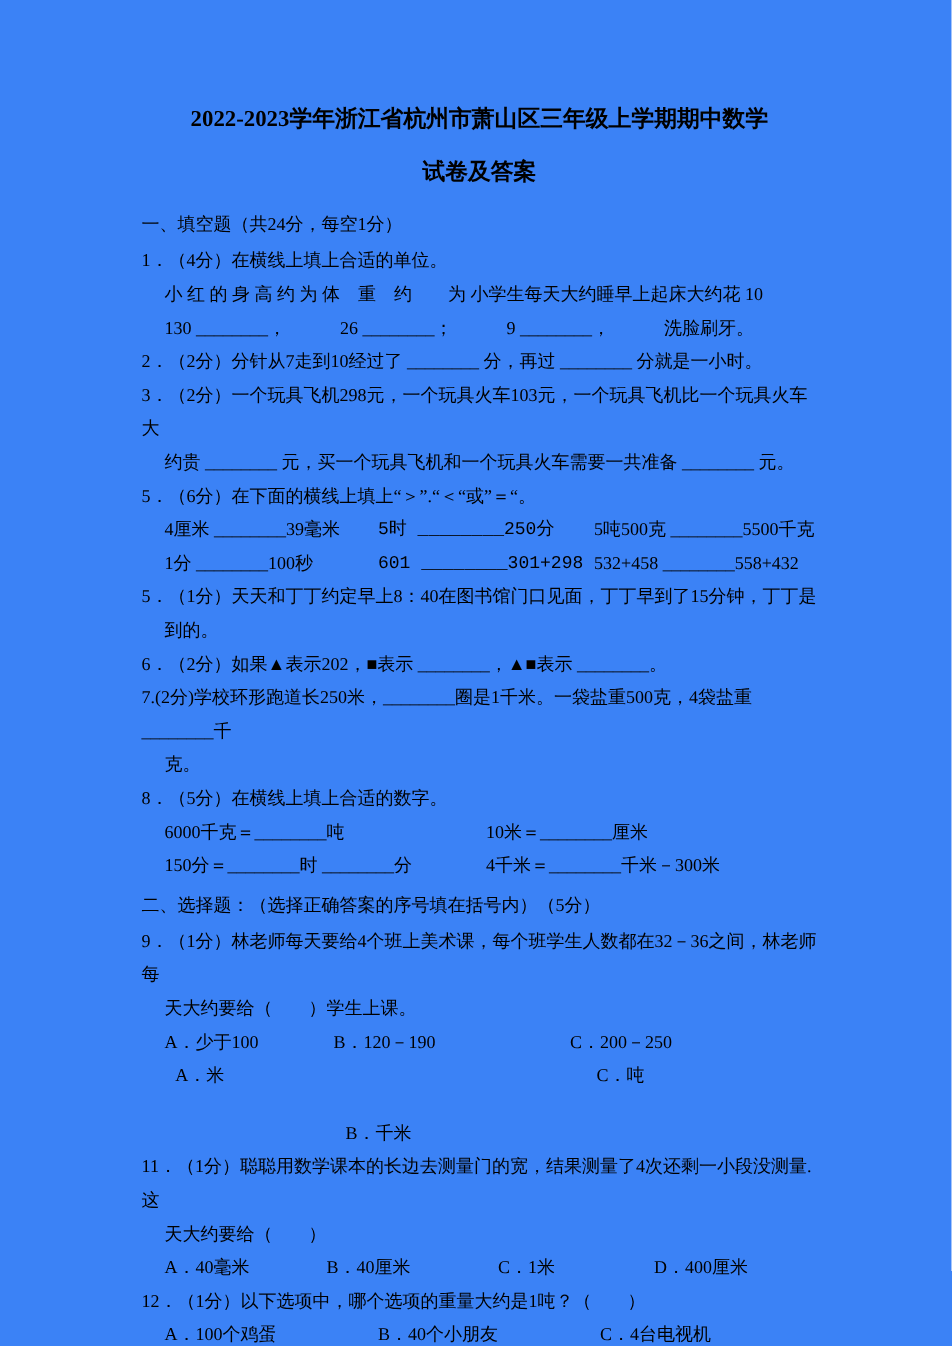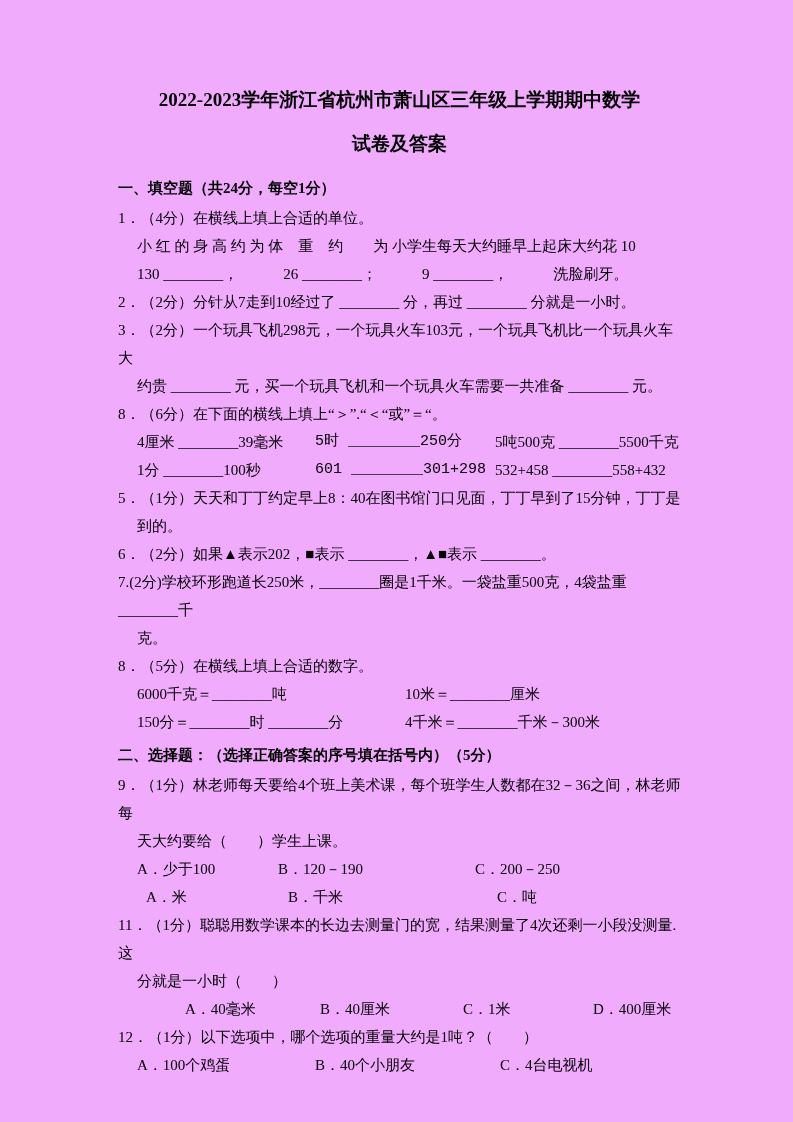--- a/index.html
+++ b/index.html
@@ -5,21 +5,21 @@
   html, body {
     margin: 0;
     padding: 0;
     background: #ffffff;
   }
   .page {
     position: relative;
     width: 793px;
     height: 1122px;
     box-sizing: border-box;
-    background: #f0abfc;
+    background: #3b82f6;
     padding: 78px 112px 40px 118px;
     overflow: hidden;
     font-family: "Liberation Serif", "DejaVu Serif", serif;
     font-size: 15px;
     color: #000000;
   }
   .title {
     text-align: center;
     font-weight: bold;
     font-size: 19px;
@@ -28,39 +28,39 @@
   .t-line {
     line-height: 44px;
     white-space: nowrap;
   }
   .line {
     line-height: 28px;
     min-height: 28px;
     white-space: pre-wrap;
   }
   .heading {
-    font-weight: bold;
+    font-weight: normal;
     margin-top: 5px;
     margin-bottom: 2px;
   }
   .indent { padding-left: 19px; }
   .indent2 { padding-left: 28px; }
   .row { display: flex; }
   .row > span { display: block; }
   
   .w178 { width: 178px; flex: 0 0 178px; }
   .w180 { width: 180px; flex: 0 0 180px; font-family: Liberation Mono, monospace; }
   
   .w268 { width: 268px; flex: 0 0 268px; }
   
   .w141 { width: 141px; flex: 0 0 141px; }
   .w197 { width: 197px; flex: 0 0 197px; }
   .w142 { width: 142px; flex: 0 0 142px; }
-  .w209 { width: 209px; flex: 0 0 209px; }
-  .w135 { width: 135px; flex: 0 0 135px; margin-left: 48px; }
+  .w209 { width: 209px; flex: 0 0 209px; margin-top: 48px; }
+  .w135 { width: 135px; flex: 0 0 135px; }
   .w143 { width: 143px; flex: 0 0 143px; }
   .w130 { width: 130px; flex: 0 0 130px; }
   .w185 { width: 185px; flex: 0 0 185px; }
   .grow { flex: 1 1 auto; }
 </style>
 </head>
 <body>
 
 <div class="page">
 
@@ -80,21 +80,21 @@
   <div class="q">
     <div class="line">2．（2分）分针从7走到10经过了 ________ 分，再过 ________ 分就是一小时。</div>
   </div>
 
   <div class="q">
     <div class="line">3．（2分）一个玩具飞机298元，一个玩具火车103元，一个玩具飞机比一个玩具火车大</div>
     <div class="line indent">约贵 ________ 元，买一个玩具飞机和一个玩具火车需要一共准备 ________ 元。</div>
   </div>
 
   <div class="q">
-    <div class="line">8．（6分）在下面的横线上填上“＞”.“＜“或”＝“。</div>
+    <div class="line">5．（6分）在下面的横线上填上“＞”.“＜“或”＝“。</div>
     <div class="line indent row">
       <span class="w178">4厘米 ________39毫米</span>
       <span class="w180">5时 ________250分</span>
       <span class="grow">5吨500克 ________5500千克</span>
     </div>
     <div class="line indent row">
       <span class="w178">1分 ________100秒</span>
       <span class="w180">601 ________301+298</span>
       <span class="grow">532+458 ________558+432</span>
     </div>
@@ -141,21 +141,21 @@
   <div class="q">
     <div class="line indent2 row">
       <span class="w142">A．米</span>
       <span class="w209">B．千米</span>
       <span class="grow">C．吨</span>
     </div>
   </div>
 
   <div class="q">
     <div class="line">11．（1分）聪聪用数学课本的长边去测量门的宽，结果测量了4次还剩一小段没测量. 这</div>
-    <div class="line indent">分就是一小时（　　）</div>
+    <div class="line indent">天大约要给（　　）</div>
     <div class="line indent row">
       <span class="w135">A．40毫米</span>
       <span class="w143">B．40厘米</span>
       <span class="w130">C．1米</span>
       <span class="grow">D．400厘米</span>
     </div>
   </div>
 
   <div class="q">
     <div class="line">12．（1分）以下选项中，哪个选项的重量大约是1吨？（　　）</div>

